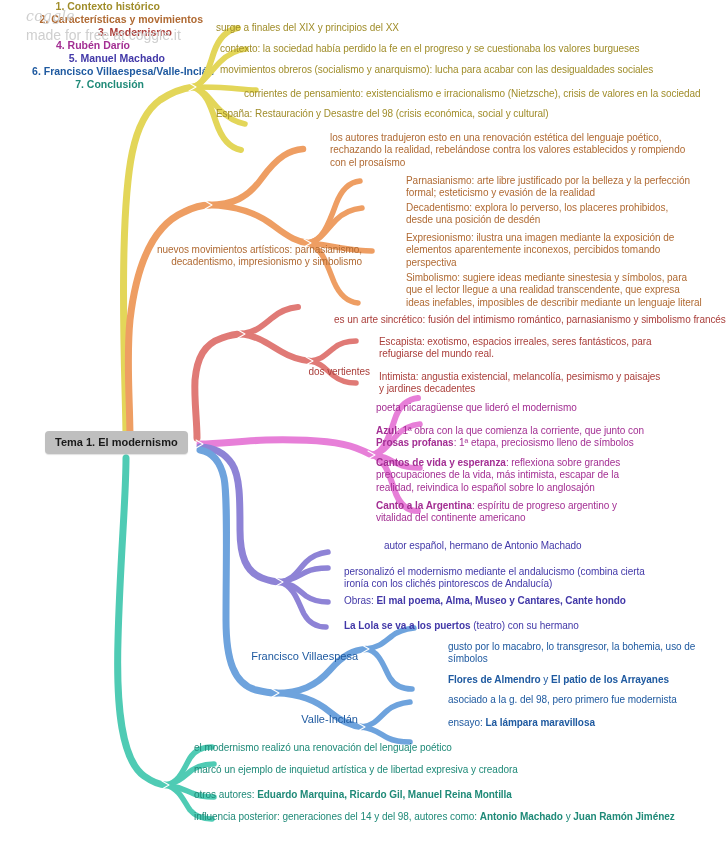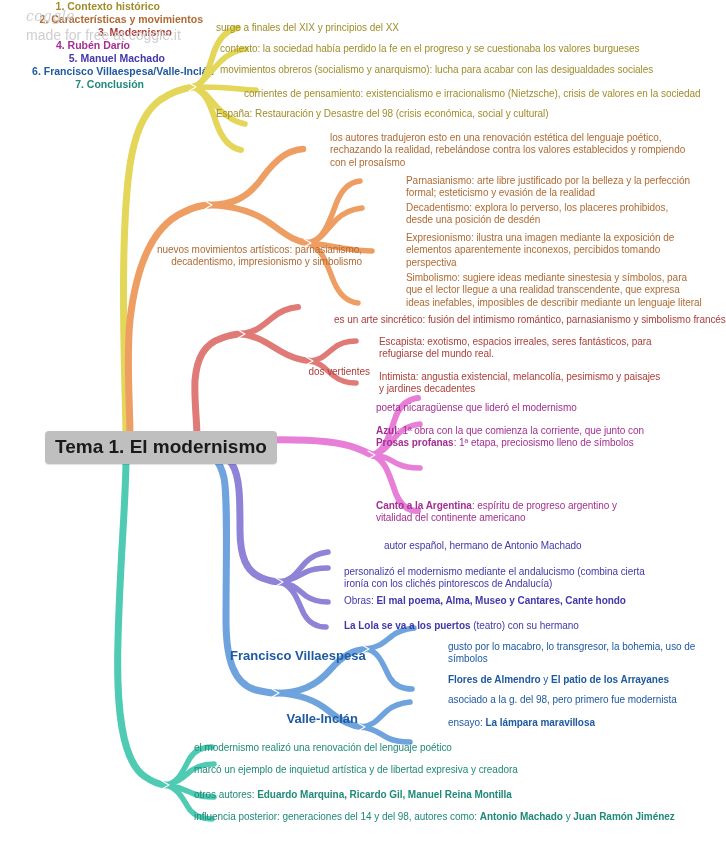--- a/index.html
+++ b/index.html
@@ -38,32 +38,32 @@
   }
   .lbl.nowrap { white-space: nowrap; }
   .sect {
     font-weight: bold;
     font-size: 10.5px;
     line-height: 13px;
     white-space: nowrap;
   }
   .sect.ralign { text-align: right; }
   .sub {
-    font-weight: bold;
-    font-size: 13px;
+    font-weight: normal;
+    font-size: 11px;
     line-height: 12px;
     white-space: nowrap;
   }
   .sub.ralign { text-align: right; }
   .ctr {
     position: absolute;
     background: #bfbfbf;
     color: #1a1a1a;
     font-weight: bold;
-    font-size: 19px;
+    font-size: 11px;
     border-radius: 4px;
     padding: 5px 10px 6px 10px;
     white-space: nowrap;
     box-shadow: 0 1px 1px rgba(0,0,0,0.12);
   }
   .brand {
     position: absolute;
     color: #cfcfcf;
   }
   .brand .logo {
@@ -211,20 +211,21 @@
 
   <div class="lbl" style="left:367px; top:336px; color:#aa3f3b;">Escapista: exotismo, espacios irreales, seres fantásticos, para
 refugiarse del mundo real.</div>
   <div class="lbl" style="left:367px; top:371px; color:#aa3f3b;">Intimista: angustia existencial, melancolía, pesimismo y paisajes
 y jardines decadentes</div>
 
   <div class="sect ralign" style="left:230px; top:466px; width:130px; color:#a32f93;">4. Rubén Darío</div>
 
   <div class="lbl nowrap" style="left:364px; top:402px; color:#a32f93;">poeta nicaragüense que lideró el modernismo</div>
   <div class="lbl" style="left:364px; top:425px; color:#a32f93;"><b>Azul</b>: 1ª obra con la que comienza la corriente, que junto con<br><b>Prosas profanas</b>: 1ª etapa, preciosismo lleno de símbolos</div>
+  <div class="lbl" style="left:364px; top:457px; color:#a32f93;"><b>Cantos de vida y esperanza</b>: reflexiona sobre grandes<br>preocupaciones de la vida, más intimista, escapar de la<br>realidad, reivindica lo español sobre lo anglosajón</div>
   <div class="lbl" style="left:364px; top:500px; color:#a32f93;"><b>Canto a la Argentina</b>: espíritu de progreso argentino y<br>vitalidad del continente americano</div>
 
   <div class="sect ralign" style="left:110px; top:594px; width:165px; color:#4238a8;">5. Manuel Machado</div>
 
   <div class="lbl nowrap" style="left:332px; top:540px; color:#4238a8;margin-left:40px;">autor español, hermano de Antonio Machado</div>
   <div class="lbl" style="left:332px; top:566px; color:#4238a8;">personalizó el modernismo mediante el andalucismo (combina cierta
 ironía con los clichés pintorescos de Andalucía)</div>
   <div class="lbl" style="left:332px; top:595px; color:#4238a8;">Obras: <b>El mal poema, Alma, Museo y Cantares, Cante hondo</b></div>
   <div class="lbl" style="left:332px; top:620px; color:#4238a8;"><b>La Lola se va a los puertos</b> (teatro) con su hermano</div>
 

